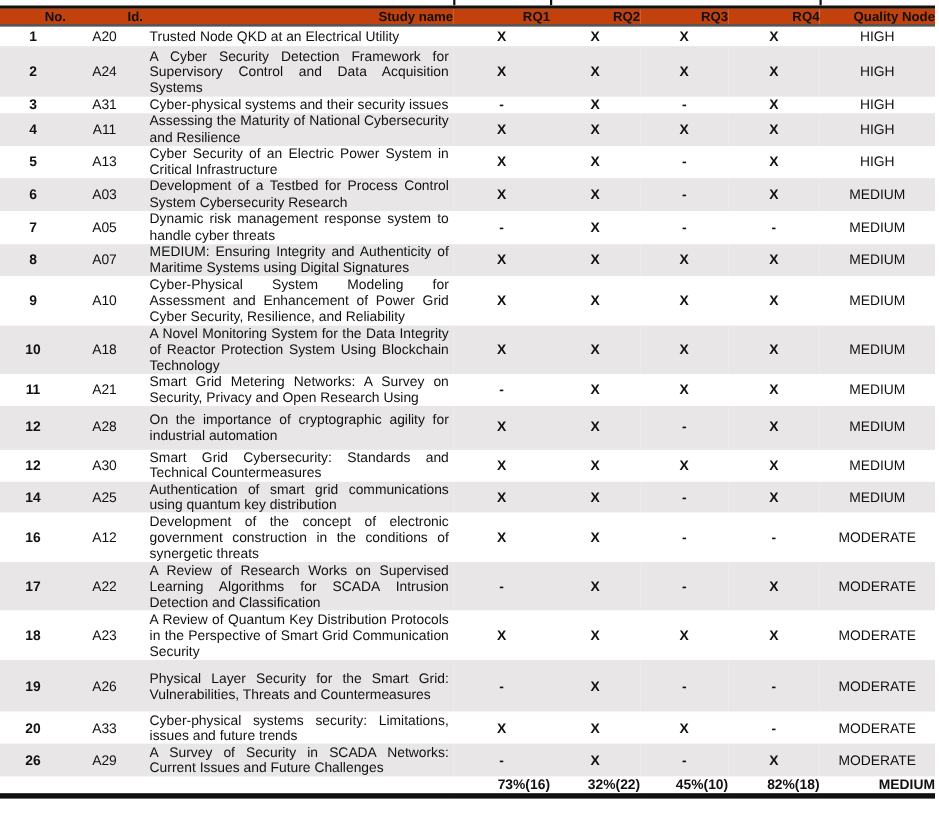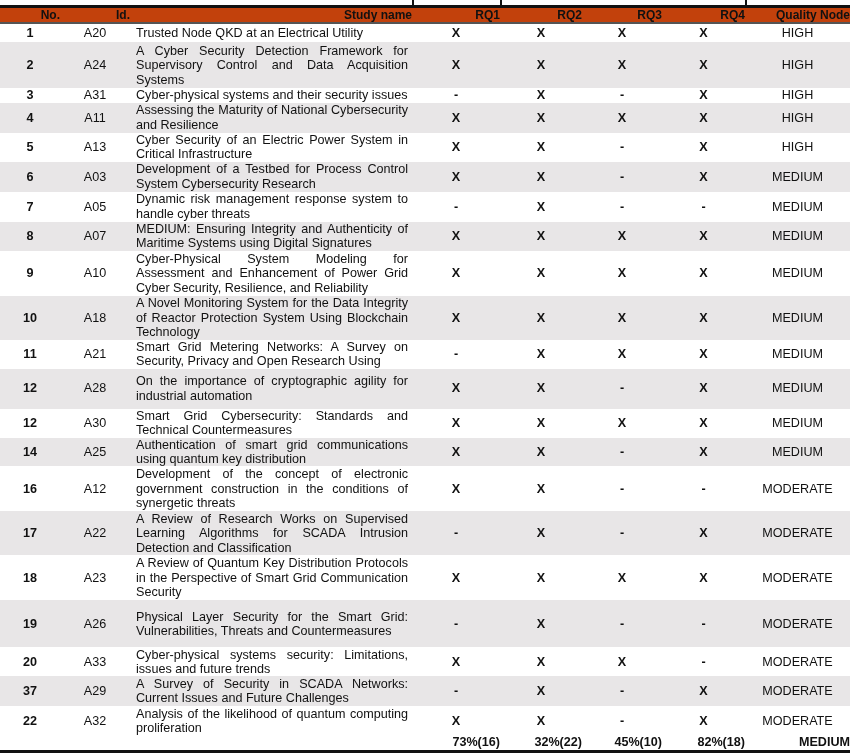--- a/index.html
+++ b/index.html
@@ -309,34 +309,24 @@
           <td class="no">20</td>
           <td class="id">A33</td>
           <td class="name">Cyber-physical systems security: Limitations, issues and future trends</td>
           <td class="rq">X</td>
           <td class="rq">X</td>
           <td class="rq">X</td>
           <td class="rq">-</td>
           <td class="ql">MODERATE</td>
         </tr>
         <tr style="height: 30px;">
-          <td class="no">37</td>
+          <td class="no">26</td>
           <td class="id">A29</td>
           <td class="name">A Survey of Security in SCADA Networks: Current Issues and Future Challenges</td>
           <td class="rq">-</td>
-          <td class="rq">X</td>
-          <td class="rq">-</td>
-          <td class="rq">X</td>
-          <td class="ql">MODERATE</td>
-        </tr>
-        <tr style="height: 29px;">
-          <td class="no">22</td>
-          <td class="id">A32</td>
-          <td class="name">Analysis of the likelihood of quantum computing proliferation</td>
-          <td class="rq">X</td>
           <td class="rq">X</td>
           <td class="rq">-</td>
           <td class="rq">X</td>
           <td class="ql">MODERATE</td>
         </tr>
       </tbody>
     <tfoot>
       <tr>
         <td></td>
         <td></td>

